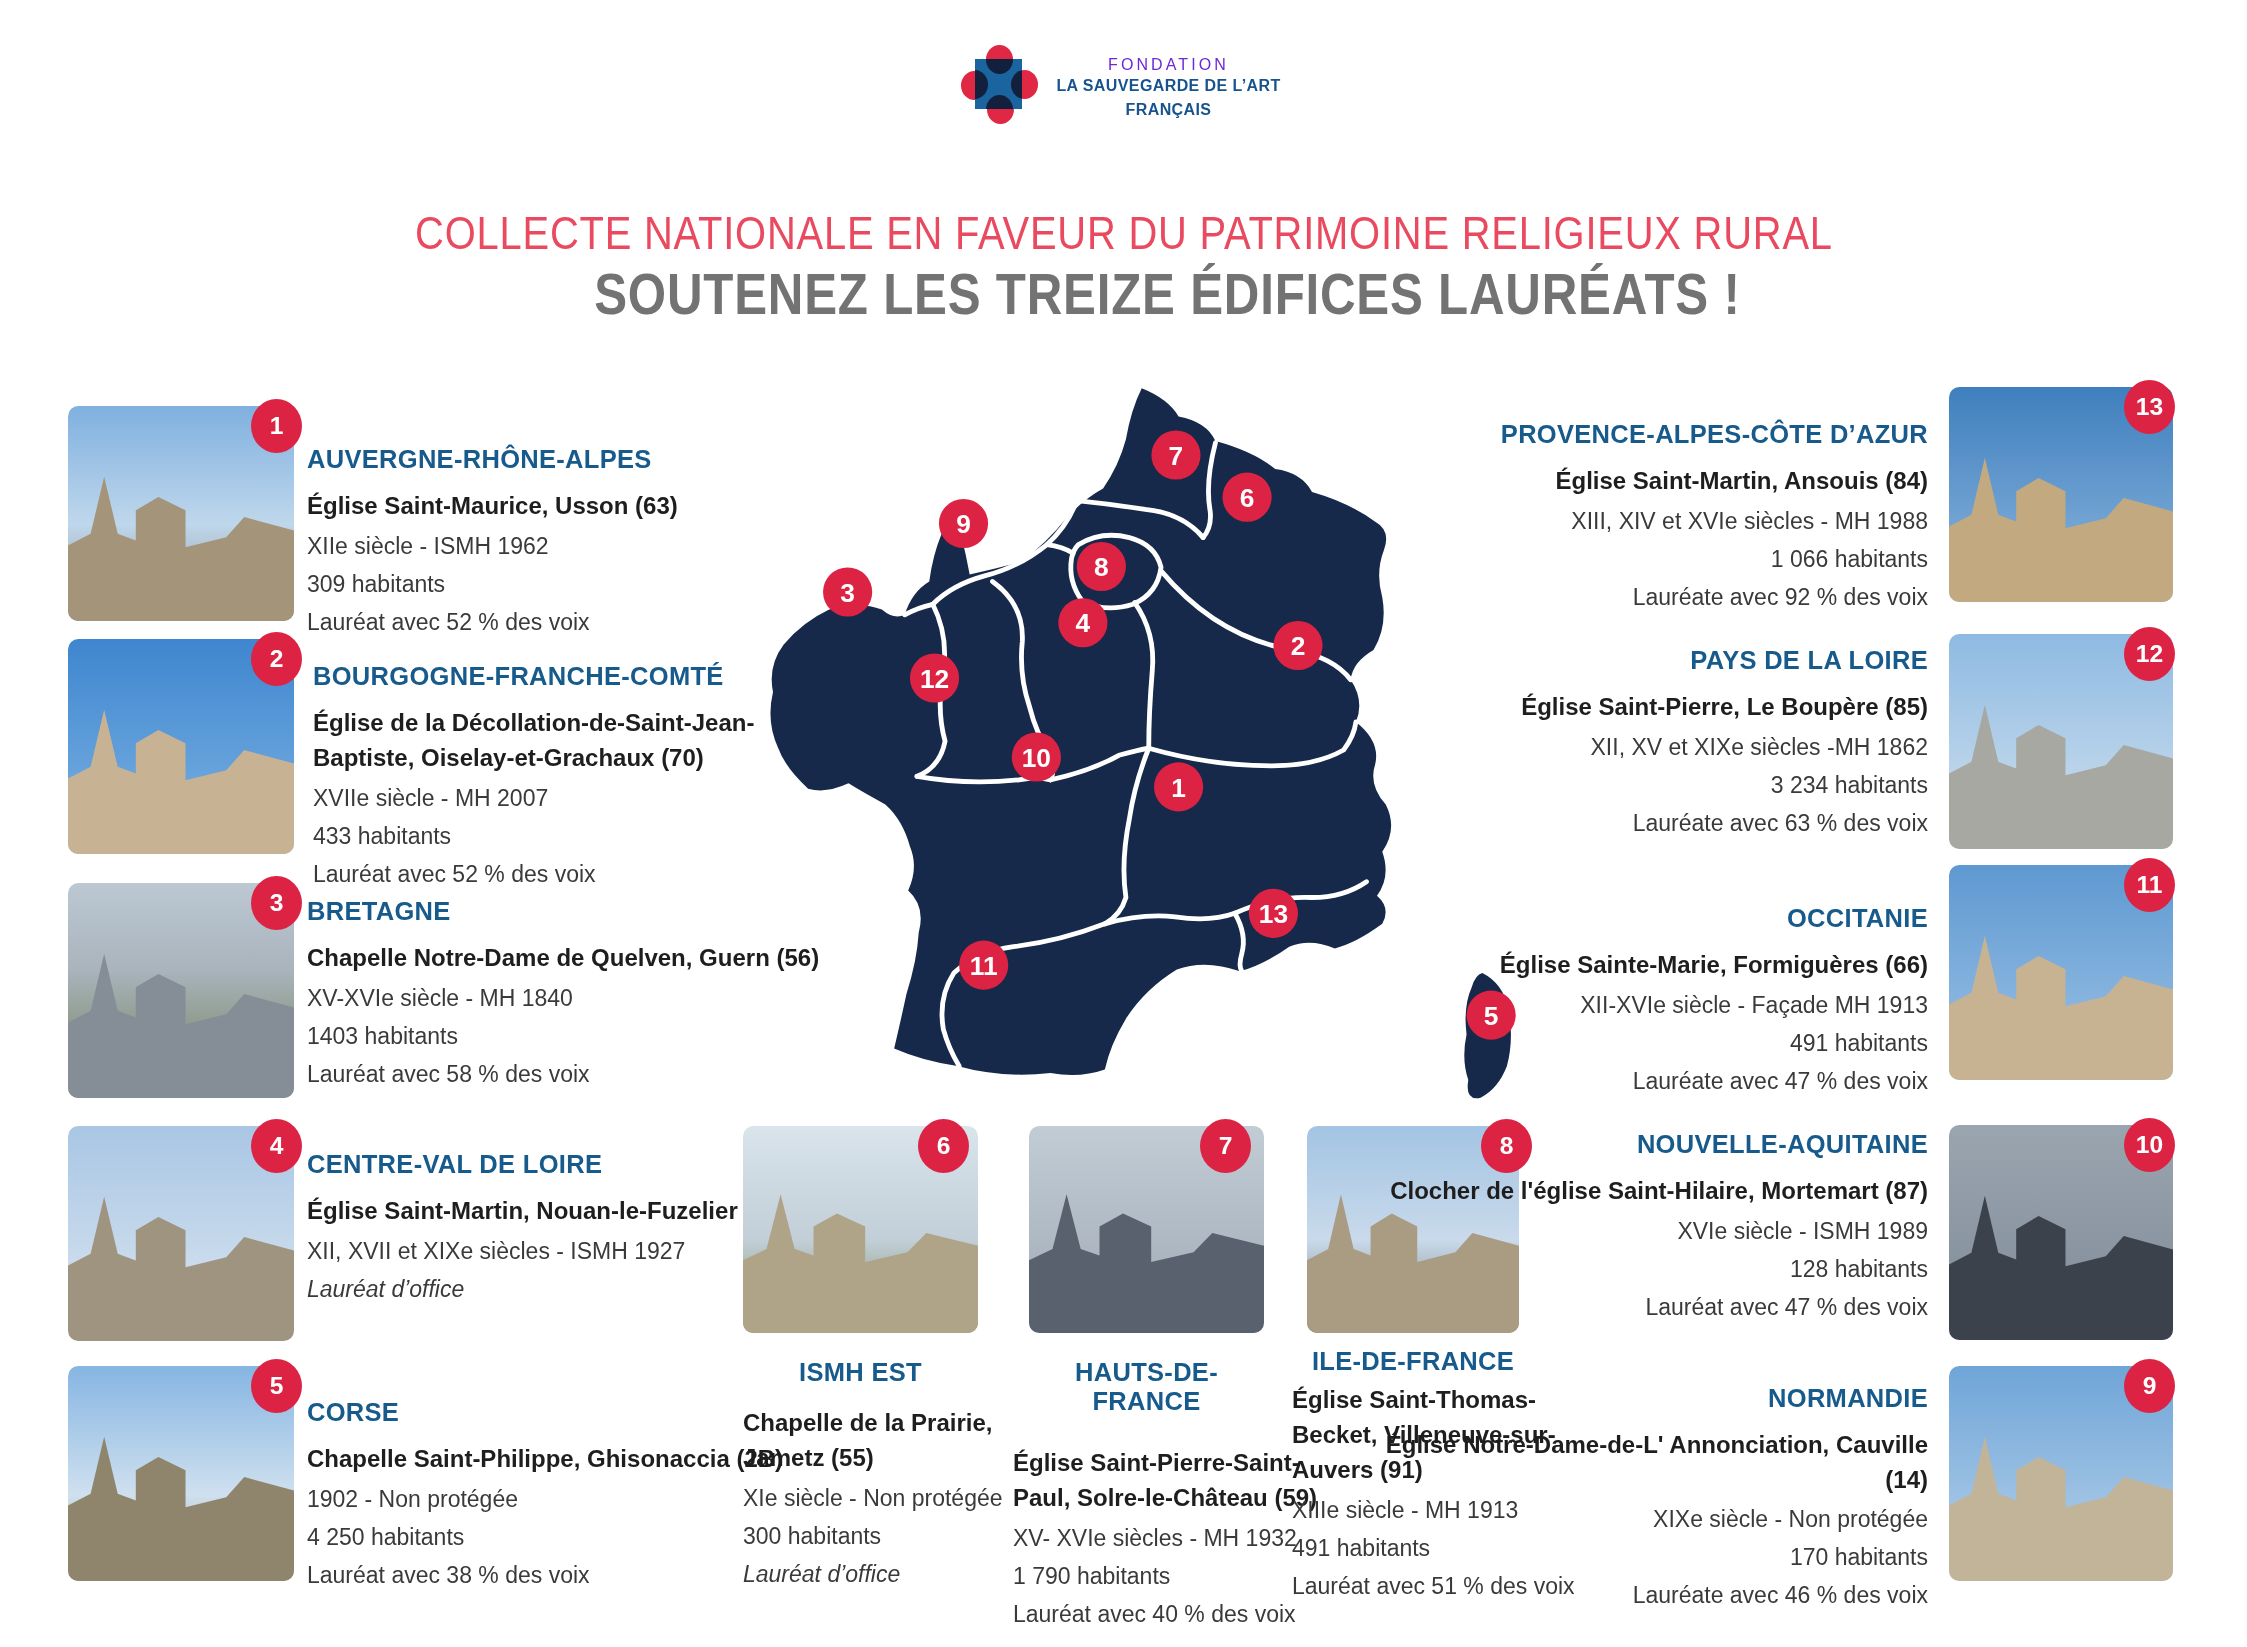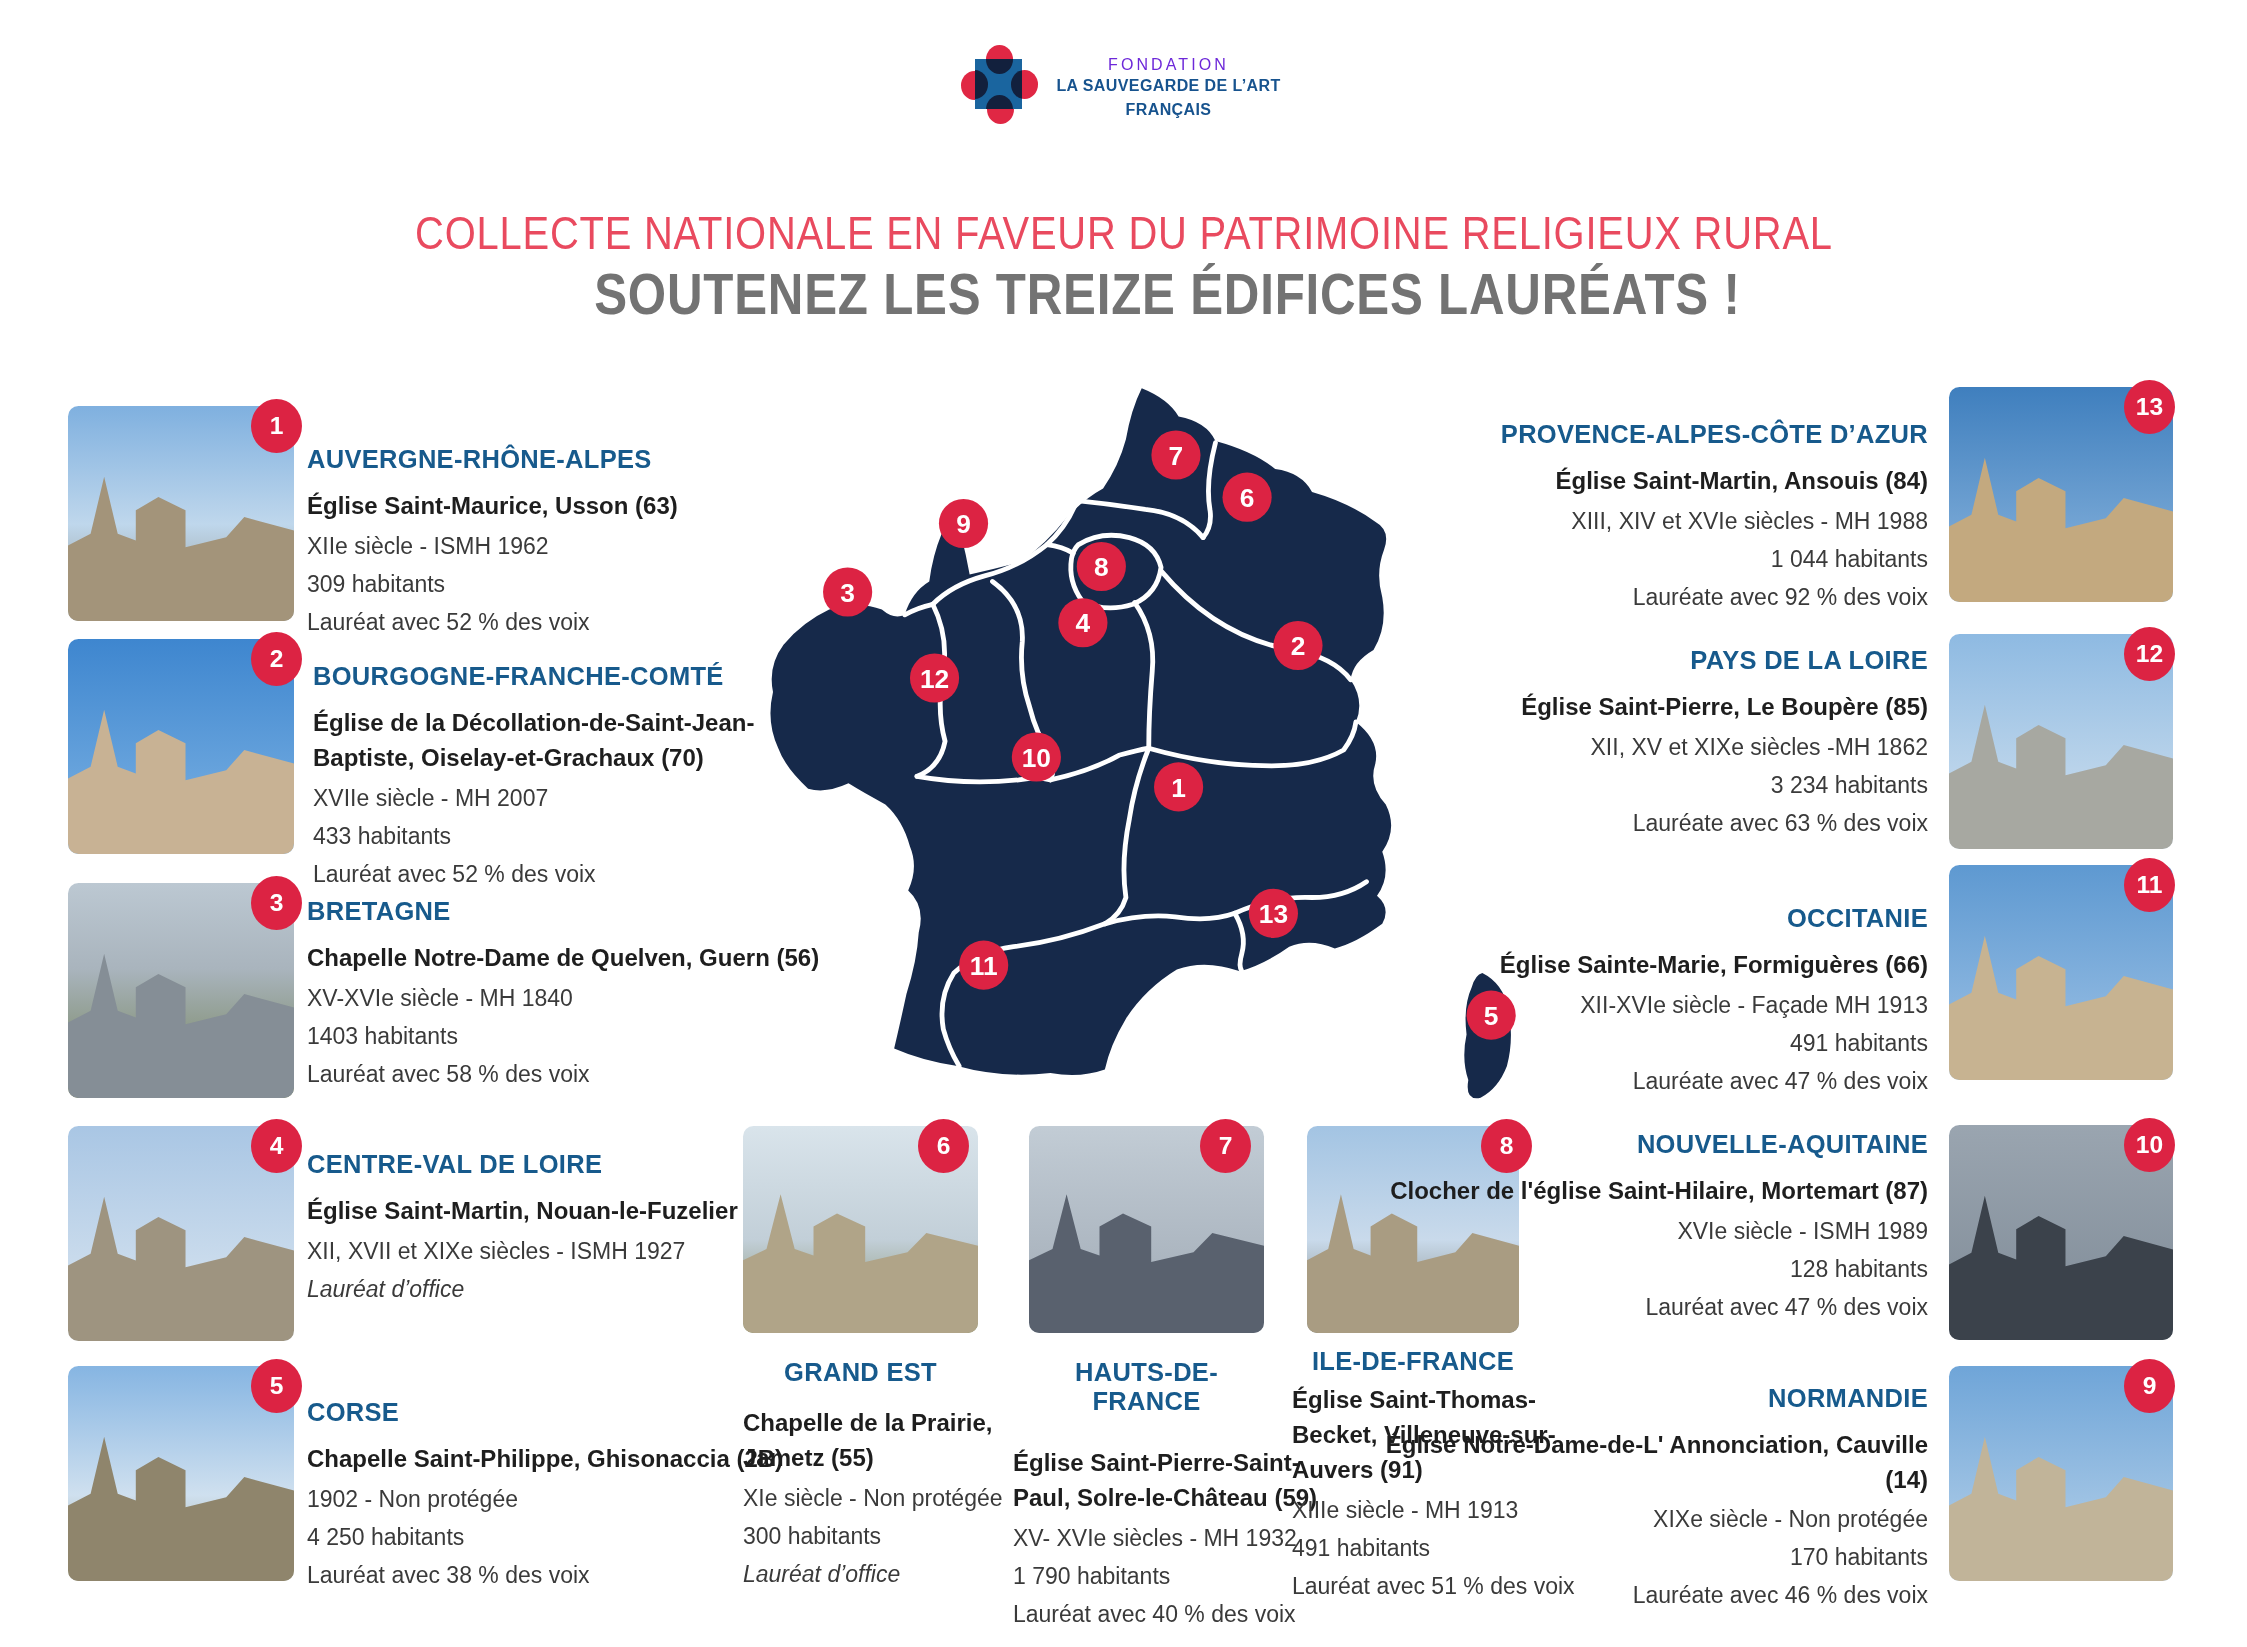--- a/index.html
+++ b/index.html
@@ -206,21 +206,21 @@
       <div class="dline">4 250 habitants</div>
       <div class="dline">Lauréat avec 38 % des voix</div>
     </div>
   </div>
 
   <div class="entry" style="left:743px;top:1126px;">
     <div class="photo ph6" style="left:0;top:0;width:235px;height:207px;">
         <span class="sil"></span>
       </div>
     <div class="badge" style="left:175px;top:-7px;">6</div>
-    <div class="ctitle" style="left:0;top:232px;width:235px;">GRAND EST</div>
+    <div class="ctitle" style="left:0;top:232px;width:235px;">ISMH EST</div>
     <div class="txt" style="left:0;top:279px;width:316px;">
       <div class="bname">Chapelle de la Prairie, Jametz (55)</div>
       <div class="dline">XIe siècle - Non protégée</div>
       <div class="dline">300 habitants</div>
       <div class="dline it">Lauréat d’office</div>
     </div>
   </div>
 
   <div class="entry" style="left:1029px;top:1126px;">
     <div class="photo ph7" style="left:0;top:0;width:235px;height:207px;">
@@ -252,21 +252,21 @@
 
   <div class="entry r" style="left:1366px;top:387px;">
     <div class="photo ph13" style="left:583px;top:0;width:224px;height:215px;">
         <span class="sil"></span>
       </div>
     <div class="badge" style="left:758px;top:-7px;">13</div>
     <div class="txt" style="left:0;top:33px;width:562px;">
       <div class="region">PROVENCE-ALPES-CÔTE D’AZUR</div>
       <div class="bname">Église Saint-Martin, Ansouis (84)</div>
       <div class="dline">XIII, XIV et XVIe siècles - MH 1988</div>
-      <div class="dline">1 044 habitants</div>
+      <div class="dline">1 066 habitants</div>
       <div class="dline">Lauréate avec 92 % des voix</div>
     </div>
   </div>
 
   <div class="entry r" style="left:1366px;top:634px;">
     <div class="photo ph12" style="left:583px;top:0;width:224px;height:215px;">
         <span class="sil"></span>
       </div>
     <div class="badge" style="left:758px;top:-7px;">12</div>
     <div class="txt" style="left:0;top:12.3px;width:562px;">

